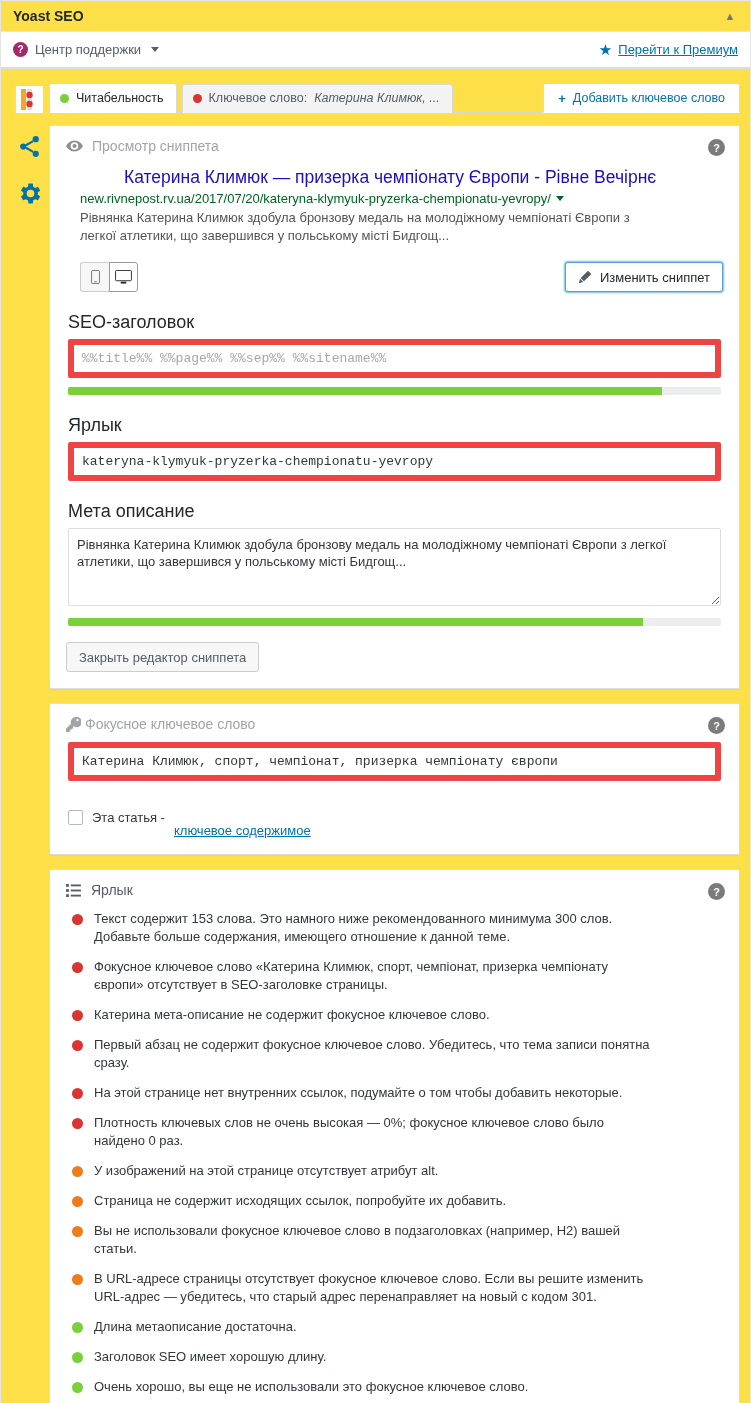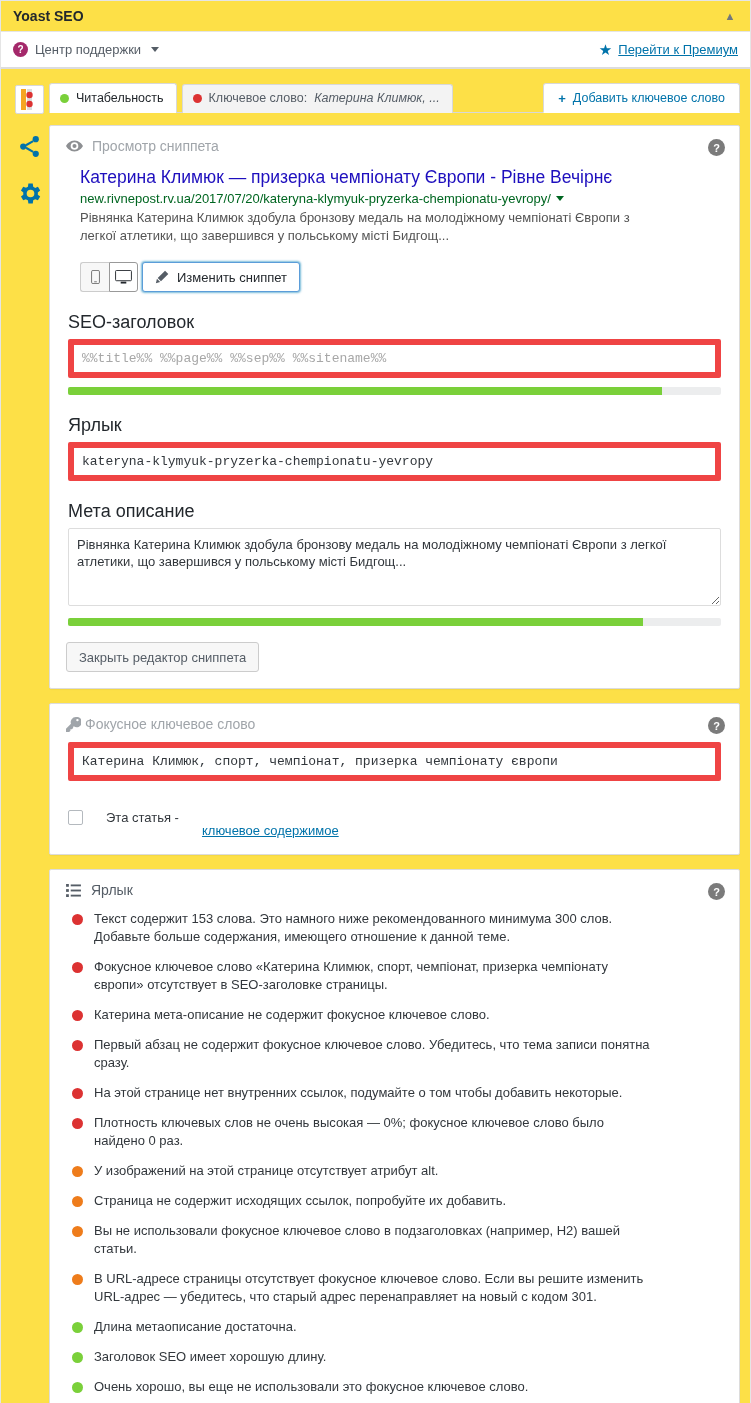--- a/index.html
+++ b/index.html
@@ -176,20 +176,21 @@
     display: flex; align-items: center; justify-content: center;
     cursor: pointer;
   }
   
   .snippet-preview { padding: 6px 0 2px 14px; }
   .snippet-title {
     color: #1e0fbe;
     font-size: 17.5px;
     line-height: 22px;
     margin-bottom: 2px;
+    margin-left: 44px;
   }
   .snippet-url {
     color: #006621;
     font-size: 13px;
     line-height: 17px;
     display: flex; align-items: center; gap: 5px;
   }
   .snippet-url .caret {
     width: 0; height: 0;
     border-left: 4px solid transparent;
@@ -201,20 +202,21 @@
     color: #545454;
     font-size: 13px;
     line-height: 17.5px;
     margin-top: 2px;
     max-width: 580px;
   }
   .snippet-buttons {
     display: flex; align-items: center; gap: 4px;
     margin-top: 16px;
     padding-left: 14px;
+    justify-content: space-between;
   }
   .mode-group { display: flex; }
   .mode-btn {
     width: 29px; height: 30px;
     border: 1px solid #ccc;
     background: #f7f7f7;
     display: flex; align-items: center; justify-content: center;
     color: #555;
   }
   .mode-btn:first-child { border-radius: 3px 0 0 3px; border-right: none; }
@@ -278,21 +280,21 @@
     display: block;
     height: 100%;
     background: #7ad03a;
   }
   .close-editor-wrap { margin-top: 16px; }
   
   .kw-head { display: flex; align-items: center; gap: 4px; }
   .kw-title { color: #a0a5aa; font-size: 14px; }
   .kw-input-wrap { padding: 0 2px; margin-top: 10px; }
   .kw-check-row {
-    display: flex; align-items: center; gap: 23px;
+    display: flex; align-items: center; gap: 9px;
     margin-top: 16px;
     padding: 0 2px;
     font-size: 13px;
     color: #32373c;
   }
   .checkbox {
     width: 15px; height: 15px;
     border: 1px solid #b4b9be;
     background: #fff;
     border-radius: 2px;

